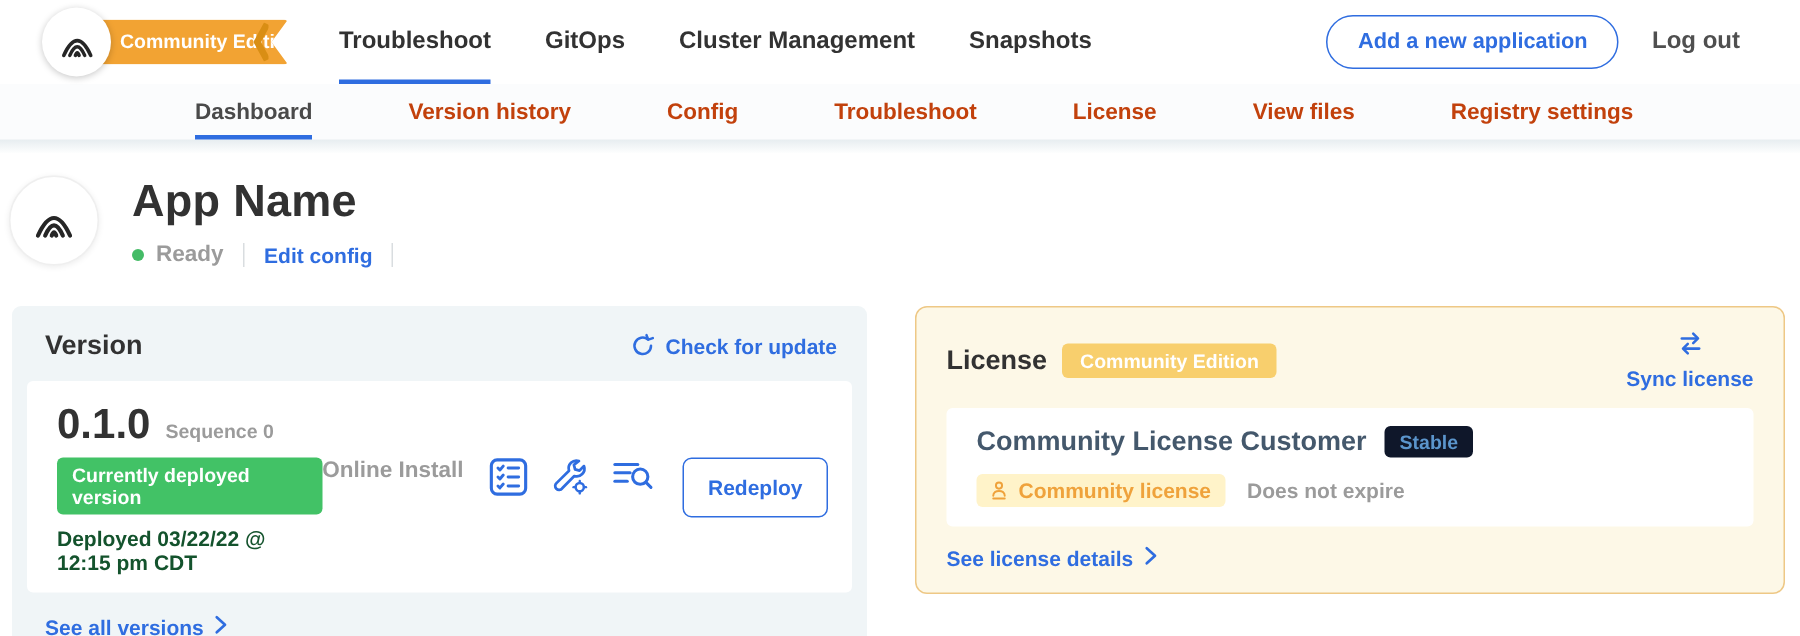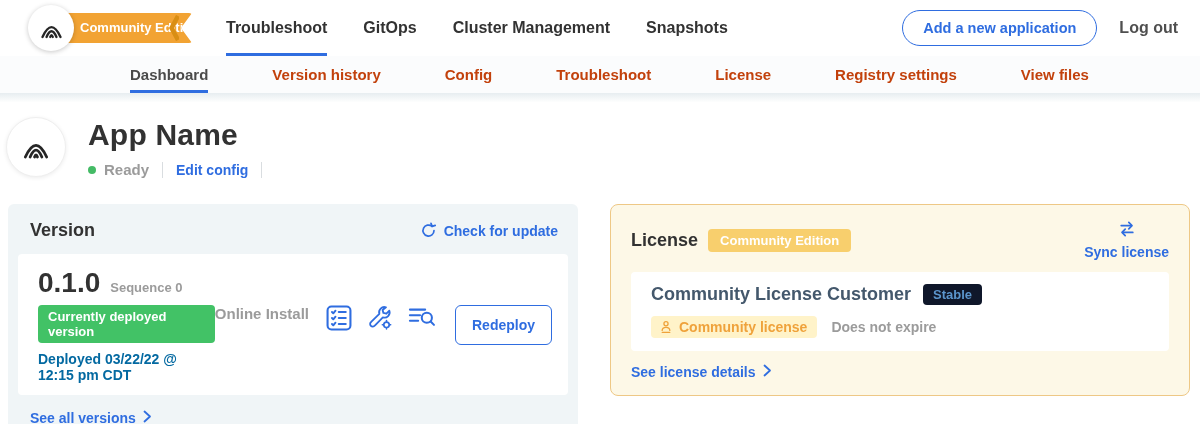--- a/index.html
+++ b/index.html
@@ -39,21 +39,21 @@
     display:flex;align-items:center;height:100%;font-size:16px;font-weight:600;color:#323232;
     cursor:pointer;border-bottom:3px solid transparent;padding-top:3px;
   }
   .tab.active{border-bottom-color:var(--accent);}
   .topnav .spacer{flex:1;}
   .add-btn{
     border:1px solid var(--accent);color:var(--accent);background:#fff;border-radius:19px;
     font-family:inherit;font-weight:700;font-size:14.5px;padding:9px 20px;margin-right:22px;cursor:pointer;
     white-space:nowrap;
   }
-  .logout{font-size:16px;font-weight:600;color:#4f4f4f;cursor:pointer;margin-right:8px;white-space:nowrap;}
+  .logout{font-size:16px;font-weight:600;color:#4f4f4f;cursor:pointer;margin-right:26px;white-space:nowrap;}
 
   
   .subnav{display:flex;height:37px;padding-left:130px;gap:64px;background:#fbfcfd;}
   .subnav-item{
     display:flex;align-items:center;font-size:15px;font-weight:600;color:#c2410c;cursor:pointer;
     border-bottom:3px solid transparent;padding-top:2px;white-space:nowrap;
   }
   .subnav-item.active{color:#4a4a4a;border-bottom-color:var(--accent);}
   .subnav-shadow{height:9px;background:linear-gradient(180deg,#e7edf0,#fdfefe);}
 
@@ -77,21 +77,21 @@
   .version-card{width:570px;background:var(--vcard-bg);border-radius:6px;padding:16px 10px 14px 10px;flex:none;}
   .vc-head{display:flex;align-items:center;padding:0 10px 0 12px;}
   .card-title{font-size:18px;font-weight:700;color:#323232;}
   .vc-head .card-title{margin-right:auto;}
   .vc-action{display:flex;align-items:center;gap:7px;color:var(--accent);font-weight:700;font-size:14px;margin-left:26px;cursor:pointer;white-space:nowrap;}
   .vc-inner{background:#fff;border-radius:4px;margin-top:13px;padding:13px 16px 12px 20px;display:flex;align-items:center;justify-content:space-between;}
   .vi-version-row{display:flex;align-items:baseline;gap:10px;}
   .vi-version{font-size:28px;font-weight:800;color:#323232;}
   .vi-seq{font-size:13px;color:#9b9b9b;font-weight:600;}
   .deployed-badge{display:inline-block;margin-top:6px;background:var(--green);color:#fff;font-size:13px;font-weight:700;padding:4px 10px;border-radius:4px;}
-  .vi-date{margin-top:8px;color:#0369a1;font-weight:600;font-size:14px;}
+  .vi-date{margin-top:8px;color:#14532d;font-weight:600;font-size:14px;}
   .vi-right{display:flex;align-items:flex-start;gap:15px;}
   .install-type{color:#9b9b9b;font-weight:600;font-size:15px;margin-right:2px;white-space:nowrap;}
   .icon-btn{color:var(--accent);display:flex;cursor:pointer;}
   .redeploy{
     border:1px solid var(--accent);background:#fff;color:var(--accent);font-family:inherit;
     font-weight:700;font-size:14px;border-radius:6px;padding:11px 16px;margin-left:4px;cursor:pointer;
   }
   .see-link{display:inline-flex;align-items:flex-start;gap:7px;color:var(--accent);font-weight:700;font-size:14px;margin:15px 0 2px 12px;cursor:pointer;}
 
   .license-card{flex:1;background:var(--lcard-bg);border:1px solid var(--lcard-border);border-radius:8px;padding:16px 20px 13px 20px;}
@@ -159,24 +159,24 @@
     <div class="subnav-item">
         <span>Config</span>
       </div>
     <div class="subnav-item">
         <span>Troubleshoot</span>
       </div>
     <div class="subnav-item">
         <span>License</span>
       </div>
     <div class="subnav-item">
+        <span>View files</span>
+      </div>
+    <div class="subnav-item">
         <span>Registry settings</span>
-      </div>
-    <div class="subnav-item">
-        <span>View files</span>
       </div>
   </nav>
   <div class="subnav-shadow"></div>
 
   <section class="app-header">
     <div class="app-avatar">
       <svg width="32" height="32" viewBox="0 0 24 24" fill="none" stroke="#262626" stroke-linecap="round">
         <path d="M4 19.5Q12 2 20 19.5" stroke-width="2.1"></path>
         <path d="M7.6 19.5Q12 9.3 16.4 19.5" stroke-width="2.1"></path>
         <path d="M10.9 19.5Q12 16.4 13.1 19.5" stroke-width="2.1"></path>

